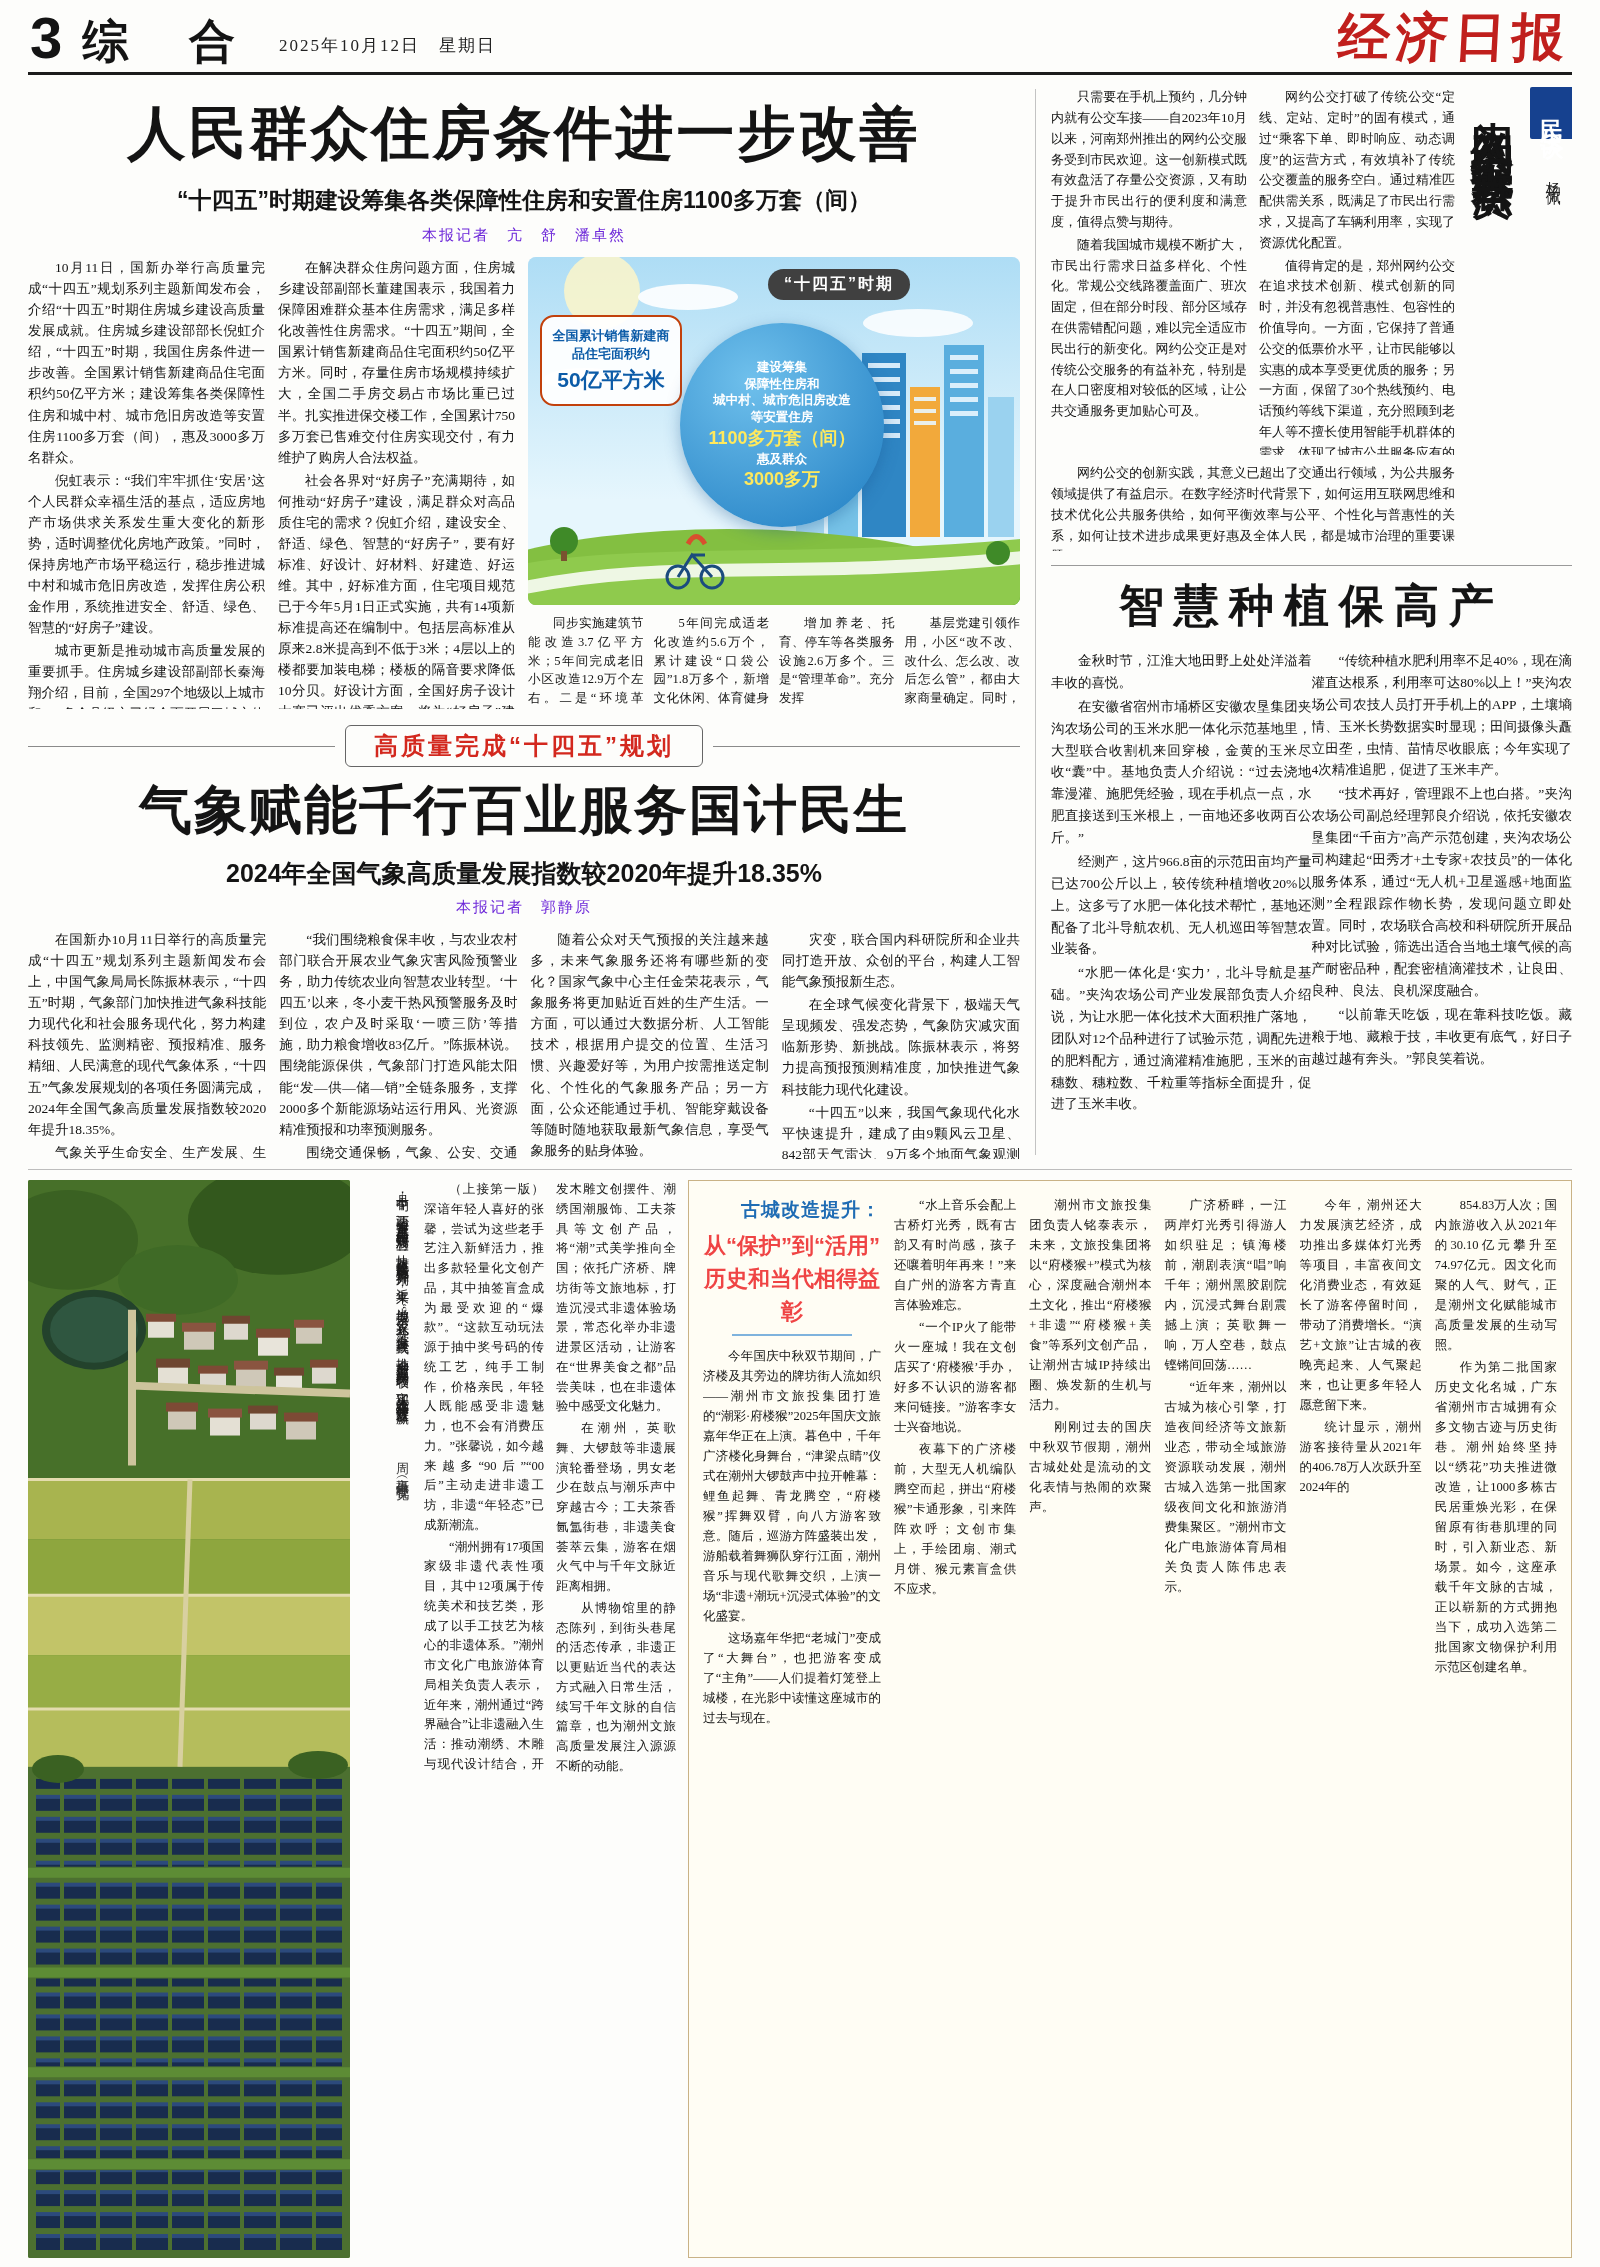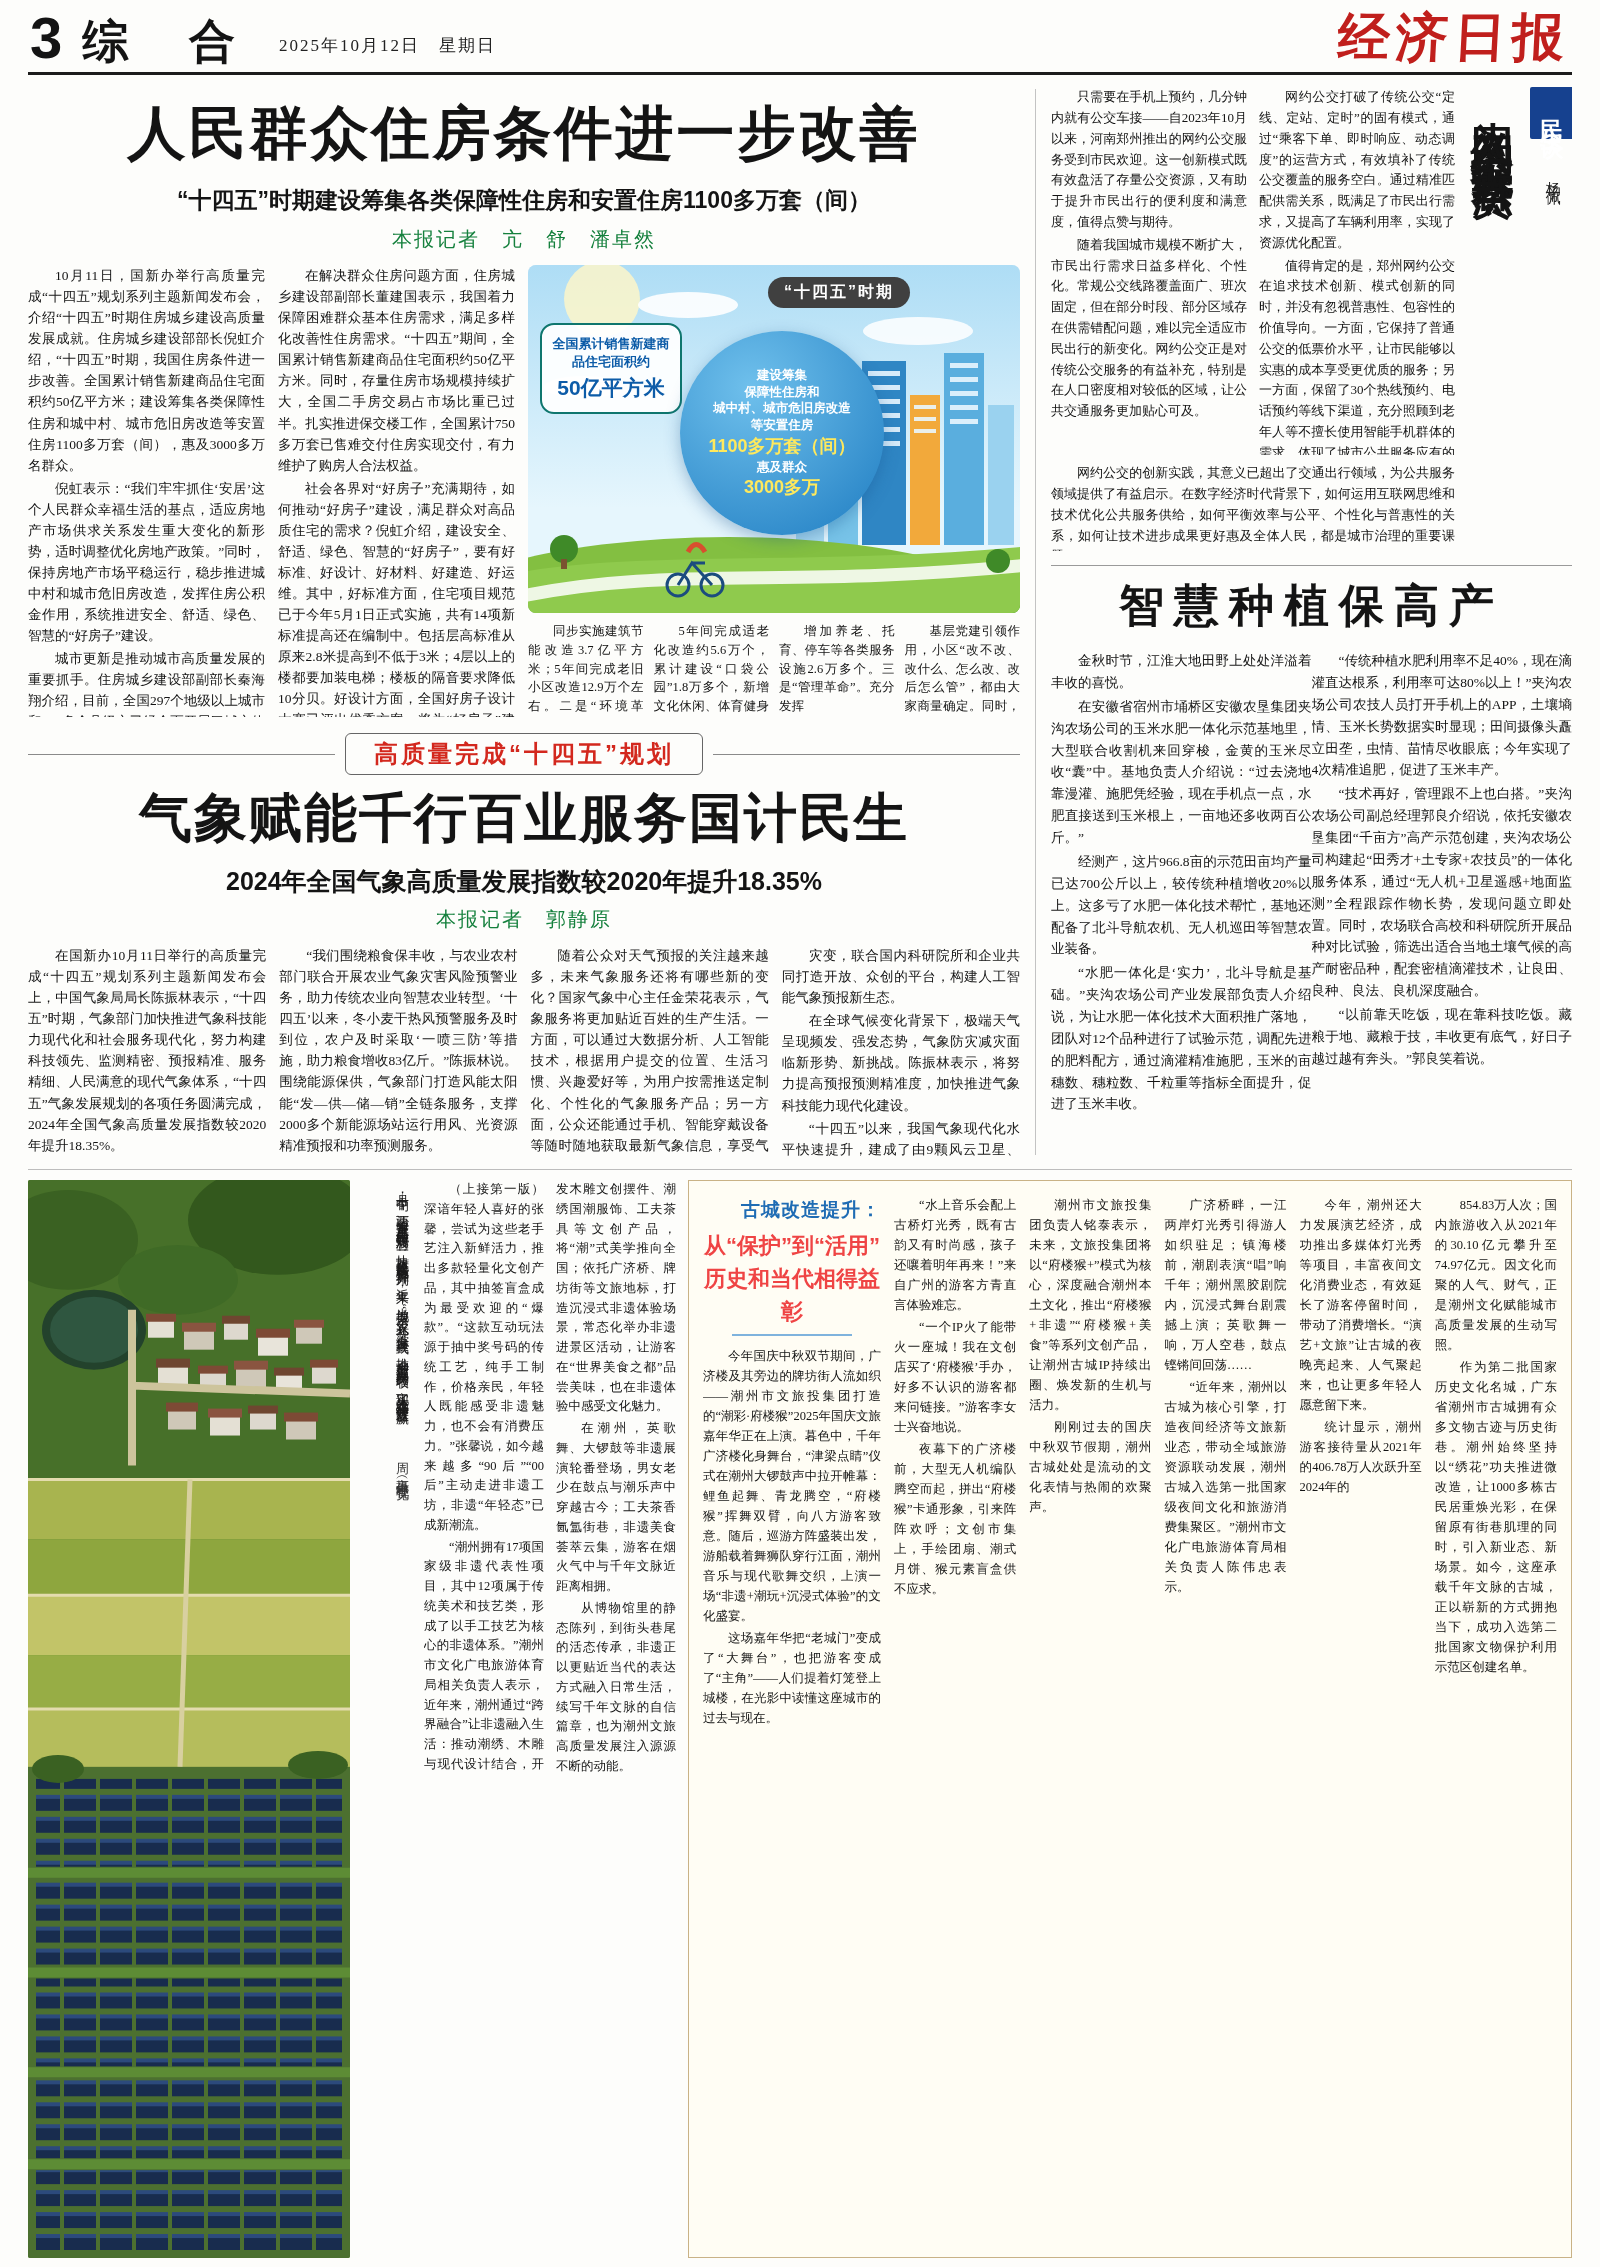--- a/index.html
+++ b/index.html
@@ -18,32 +18,32 @@
   .top-rule { border-top:3px solid #1c1c1c; margin-bottom:12px; }
 
   
   .top-zone { display:flex; height:1072px; overflow:hidden; }
   .main-left { width:992px; flex:none; overflow:hidden; }
   .vsep { width:1px; background:#c3c3c3; margin:2px 15px 4px 15px; }
   .sidebar { flex:1; overflow:hidden; }
 
   .h1-housing { font-family:"Liberation Sans","DejaVu Sans",sans-serif; font-weight:900; font-size:58px; text-align:center; letter-spacing:3px; margin:8px 0 12px; }
   .sub1 { font-family:"Liberation Sans","DejaVu Sans",sans-serif; font-weight:bold; font-size:23px; text-align:center; margin-bottom:10px; }
-  .byline { text-align:center; font-size:20px; letter-spacing:2px; margin-bottom:12px; color:#15803d; }
+  .byline { text-align:center; font-size:15px; letter-spacing:2px; margin-bottom:12px; color:#6d28d9; }
 
   .housing-body { display:flex; gap:13px; }
   .t-col { width:237px; flex:none; height:452px; overflow:hidden; font-size:13.5px; line-height:1.56; text-align:justify; }
   .para { text-indent:2em; margin-bottom:2px; }
   .right-block { width:492px; flex:none; }
 
   
   .infographic { position:relative; width:492px; height:348px; border-radius:8px; overflow:hidden; box-shadow:0 0 0 1px #d5e9f5 inset; }
   .infographic svg { position:absolute; inset:0; width:100%; height:100%; }
   .ig-tag { position:absolute; top:12px; right:110px; background:#404040; color:#fff; font-family:"Liberation Sans",sans-serif; font-size:16px; font-weight:bold; padding:5px 16px; border-radius:18px; letter-spacing:2px; }
-  .ig-b1 { position:absolute; left:12px; top:58px; width:142px; background:rgba(255,255,255,.93); border:2px solid #0f766e; border-radius:14px; padding:10px 8px; text-align:center; color:#0d5ca8; font-family:"Liberation Sans",sans-serif; }
+  .ig-b1 { position:absolute; left:12px; top:58px; width:142px; background:rgba(255,255,255,.93); border:2px solid #c2410c; border-radius:14px; padding:10px 8px; text-align:center; color:#0d5ca8; font-family:"Liberation Sans",sans-serif; }
   .ig-b1 .lbl { font-size:13px; font-weight:bold; line-height:1.35; }
   .ig-b1 .val { font-size:21px; font-weight:900; margin-top:4px; }
   .ig-circle { position:absolute; left:152px; top:66px; width:204px; height:204px; border-radius:50%;
                background:radial-gradient(circle at 35% 28%, #6fc0ec, #1f7dc2); color:#fff; text-align:center;
                font-family:Liberation Sans, sans-serif; display:flex; flex-direction:column; justify-content:center;
                box-shadow:0 5px 16px rgba(20,80,140,.35); padding:8px 14px; }
   .ig-circle .s { font-size:12.5px; line-height:1.35; font-weight:bold; }
   .ig-circle .v { color:#ffe95c; font-size:18px; font-weight:900; line-height:1.35; }
   .mini-row { display:flex; gap:10px; margin-top:9px; }
   .mini-col { flex:1; height:92px; overflow:hidden; font-size:12.5px; line-height:1.5; text-align:justify; }

